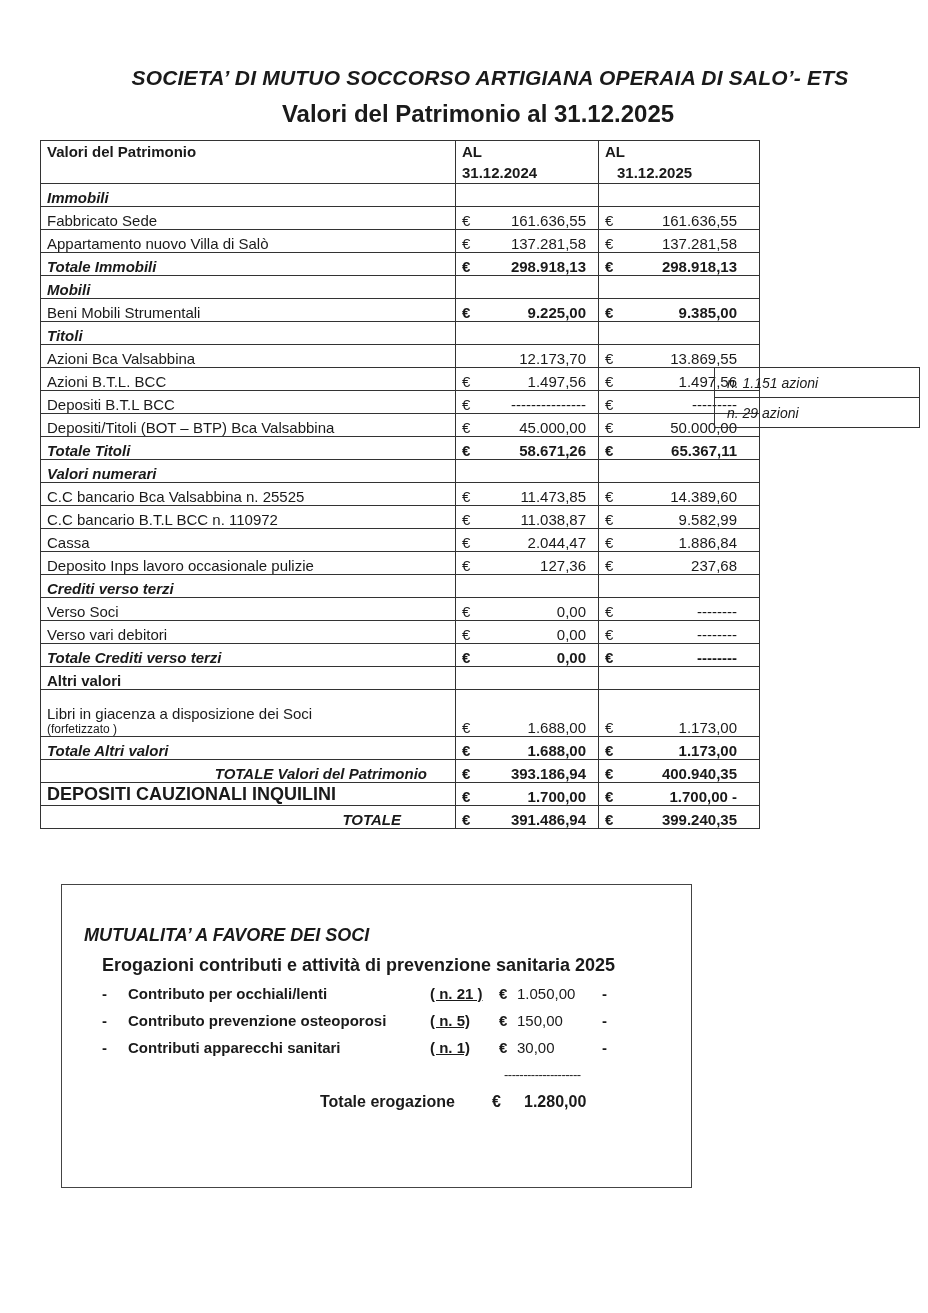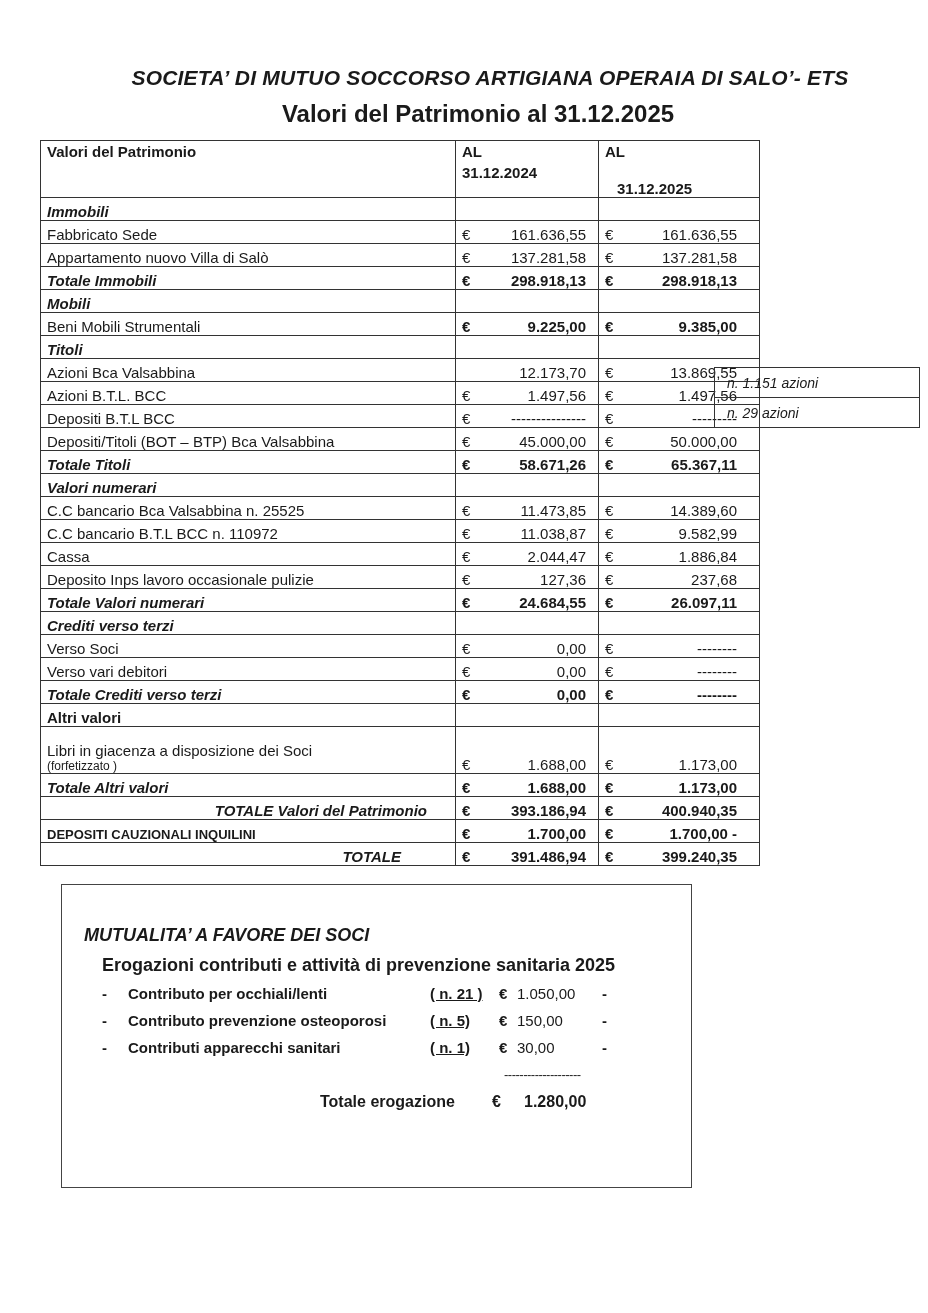--- a/index.html
+++ b/index.html
@@ -46,21 +46,21 @@
 <table class="patr">
   <tbody id="tbody">
     <tr class="hdr">
       <td class="lbl">Valori del Patrimonio</td>
       <td class="v">
         <div>AL</div>
         <div style="margin-top:4px">31.12.2024</div>
       </td>
       <td class="v2">
         <div>AL</div>
-        <div style="margin-top:20px;padding-left:12px">31.12.2025</div>
+        <div style="margin-top:4px;padding-left:12px">31.12.2025</div>
       </td>
     </tr>
   <tr>
         <td class="lbl bi" style=""><span>Immobili</span></td>
         <td class="v"></td>
         <td class="v2"></td>
       </tr>
       <tr>
         <td class="lbl" style=""><span>Fabbricato  Sede</span></td>
         <td class="v"><span class="cur">€</span><span class="amt">161.636,55</span></td>
@@ -133,25 +133,20 @@
       </tr>
       <tr>
         <td class="lbl" style=""><span>Cassa</span></td>
         <td class="v"><span class="cur">€</span><span class="amt">2.044,47</span></td>
         <td class="v2"><span class="cur">€</span><span class="amt2">1.886,84</span></td>
       </tr>
       <tr>
         <td class="lbl" style=""><span>Deposito Inps lavoro occasionale pulizie</span></td>
         <td class="v"><span class="cur">€</span><span class="amt">127,36</span></td>
         <td class="v2"><span class="cur">€</span><span class="amt2">237,68</span></td>
-      </tr>
-      <tr>
-        <td class="lbl bi" style=""><span>Totale Valori numerari</span></td>
-        <td class="v b"><span class="cur">€</span><span class="amt">24.684,55</span></td>
-        <td class="v2 b"><span class="cur">€</span><span class="amt2">26.097,11</span></td>
       </tr>
       <tr>
         <td class="lbl bi" style=""><span>Crediti verso terzi</span></td>
         <td class="v"></td>
         <td class="v2"></td>
       </tr>
       <tr>
         <td class="lbl" style=""><span>Verso Soci</span></td>
         <td class="v"><span class="cur">€</span><span class="amt">0,00</span></td>
         <td class="v2"><span class="cur">€</span><span class="amt2">--------</span></td>
@@ -183,21 +178,21 @@
         <td class="lbl bi" style=""><span>Totale Altri valori</span></td>
         <td class="v b"><span class="cur">€</span><span class="amt">1.688,00</span></td>
         <td class="v2 b"><span class="cur">€</span><span class="amt2">1.173,00</span></td>
       </tr>
       <tr>
         <td class="lbl bi" style="text-align:right;padding-right:28px;"><span>TOTALE  Valori del  Patrimonio</span></td>
         <td class="v b"><span class="cur">€</span><span class="amt">393.186,94</span></td>
         <td class="v2 b"><span class="cur">€</span><span class="amt2">400.940,35</span></td>
       </tr>
       <tr>
-        <td class="lbl b" style="font-size:13px;"><span>DEPOSITI CAUZIONALI  INQUILINI</span></td>
+        <td class="lbl b" style="font-size:18px;"><span>DEPOSITI CAUZIONALI  INQUILINI</span></td>
         <td class="v b"><span class="cur">€</span><span class="amt">1.700,00</span></td>
         <td class="v2 b"><span class="cur">€</span><span class="amt2">1.700,00 -</span></td>
       </tr>
       <tr>
         <td class="lbl bi" style="text-align:right;padding-right:54px;"><span>TOTALE</span></td>
         <td class="v b"><span class="cur">€</span><span class="amt">391.486,94</span></td>
         <td class="v2 b"><span class="cur">€</span><span class="amt2">399.240,35</span></td>
       </tr>
     </tbody>
 </table>

